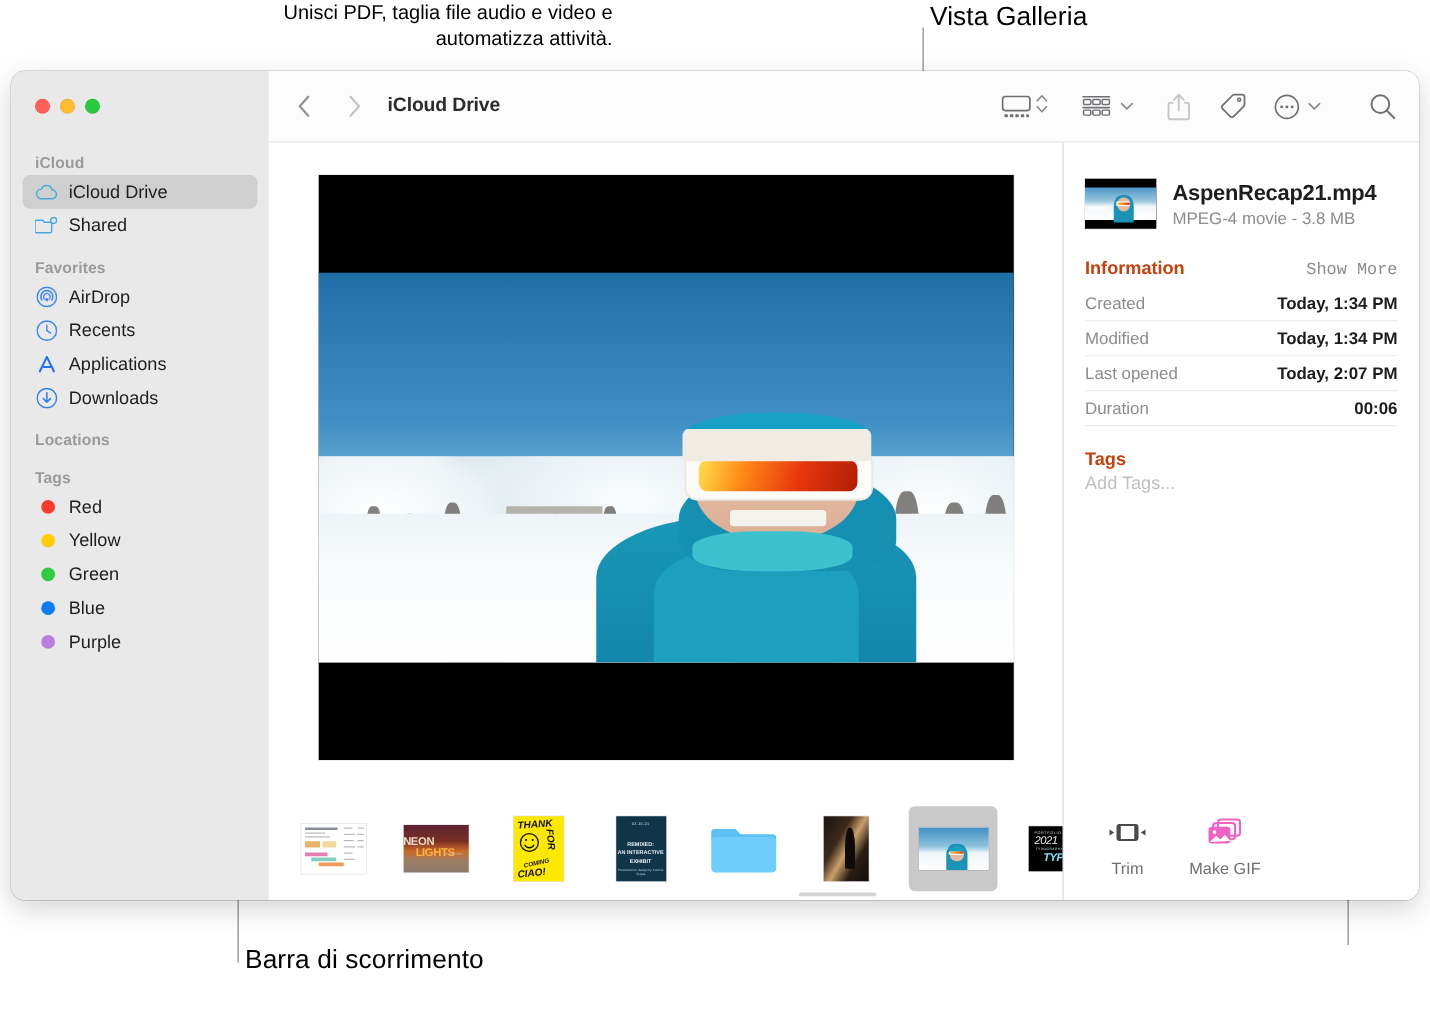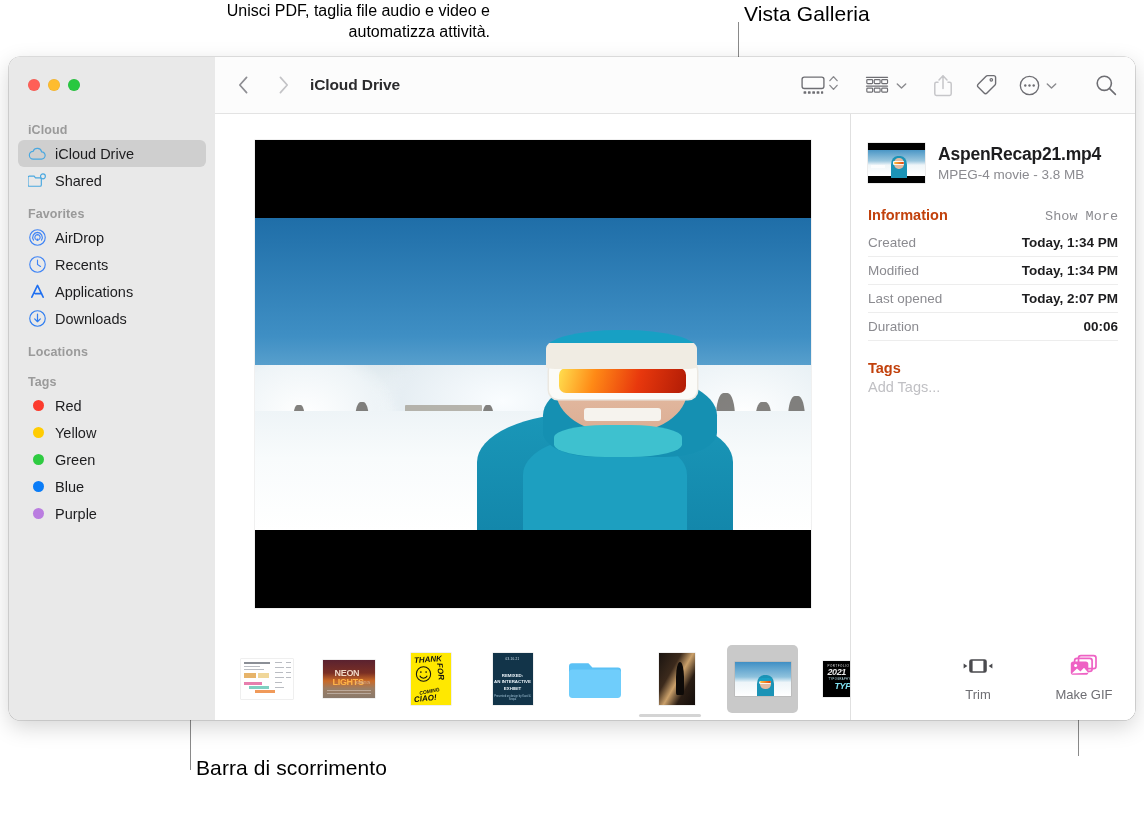--- a/index.html
+++ b/index.html
@@ -256,22 +256,22 @@
     font-size:13.5px;
   }
   .kv:last-child{border-bottom:none;}
   .k{color:#8b8b90;}
   .v{color:#1d1d1f;font-weight:bold;}
   .tags-head{margin-top:19px;}
   .tags-placeholder{font-size:14.5px;color:#c0c0c4;margin-top:3px;}
 
   .quick{
     flex:0 0 82px;height:82px;
-    display:flex;align-items:center;justify-content:flex-end;
-    padding:0 12px 4px 12px;box-sizing:border-box;gap:28px;
+    display:flex;align-items:center;justify-content:flex-start;
+    padding:0 12px 4px 12px;box-sizing:border-box;
   }
   .qa{display:flex;flex-direction:column;align-items:center;gap:8px;width:78px;}
   .qa-ico{height:26px;display:flex;align-items:center;justify-content:center;}
   .qa-label{font-size:13px;color:#6e6e73;}
 
   
   .strip-scroll{
     position:absolute;left:424px;bottom:3px;width:62px;height:3px;
     background:#d4d4d4;border-radius:2px;
   }
@@ -576,21 +576,21 @@
               <i style="left:34px;top:28px;width:9px;height:1.2px"></i>
               <i style="left:45px;top:3px;width:5px;height:1.2px"></i>
               <i style="left:45px;top:8px;width:5px;height:1.2px"></i>
               <i style="left:45px;top:13px;width:5px;height:1.2px"></i>
               <i style="left:45px;top:18px;width:5px;height:1.2px"></i>
             </div>
           </div>
 
           <div class="thumb">
             <div class="t-neon tb-img">
-              <div style="position:absolute;left:12px;top:8px;color:#f0d9c6;font-size:9px;font-weight:bold;letter-spacing:-0.3px;">NEON</div>
+              <div style="position:absolute;left:0;top:8px;color:#f0d9c6;font-size:9px;font-weight:bold;letter-spacing:-0.3px;">NEON</div>
               <div style="position:absolute;left:10px;top:17px;color:#ffb347;font-size:9px;font-weight:bold;letter-spacing:-0.3px;">LIGHTS</div>
               <div style="position:absolute;left:33px;top:22px;color:#d8bca6;font-size:2.6px;">EXHIBITION</div>
               <div style="position:absolute;left:4px;bottom:3px;right:4px;height:5px;background:repeating-linear-gradient(to bottom,rgba(255,255,255,.35) 0 0.6px,transparent .6px 1.6px);"></div>
             </div>
           </div>
 
           <div class="thumb">
             <div class="t-yellow tb-img">
               <div style="position:absolute;left:3px;top:2px;font-size:8px;font-style:italic;font-weight:bold;color:#111;transform:rotate(-4deg);">THANK</div>
               <div style="position:absolute;right:2px;top:14px;font-size:8px;font-style:italic;font-weight:bold;color:#111;transform:rotate(84deg);">FOR</div>
@@ -635,21 +635,21 @@
               <div style="position:absolute;left:45%;bottom:22%;width:20%;height:30%;background:#e3b99f;border-radius:46%;"></div>
               <div style="position:absolute;left:44%;bottom:36%;width:22%;height:9%;background:#f7f6f2;border-radius:2px;"></div>
               <div style="position:absolute;left:45.5%;bottom:37.5%;width:19%;height:6%;background:linear-gradient(100deg,#ffc53f,#e03b0a);border-radius:1.5px;"></div>
               <div style="position:absolute;left:43%;bottom:44%;width:24%;height:8%;background:#17a0c4;border-radius:40% 40% 0 0;"></div>
             </div>
           </div>
 
           <div class="thumb">
             <div class="t-black tb-img">
               <div style="position:absolute;left:5px;top:3px;color:#dcdcdc;font-size:3px;letter-spacing:0.5px;">PORTFOLIO</div>
-              <div style="position:absolute;left:5px;top:6px;color:#eaeaea;font-size:9px;font-style:italic;font-weight:bold;letter-spacing:-0.4px;">2021</div>
+              <div style="position:absolute;left:5px;top:6px;color:#eaeaea;font-size:9px;font-style:italic;font-weight:normal;letter-spacing:-0.4px;">2021</div>
               <div style="position:absolute;left:6px;top:17px;color:#bfe9f2;font-size:2.6px;letter-spacing:0.4px;">TYPOGRAPHY</div>
               <div style="position:absolute;left:12px;top:20px;color:#7fe0f0;font-size:9px;font-style:italic;font-weight:bold;letter-spacing:-0.4px;">TYPE</div>
 
             </div>
           </div>
 
           <div class="strip-scroll"></div>
         </div>
       </div>
 

